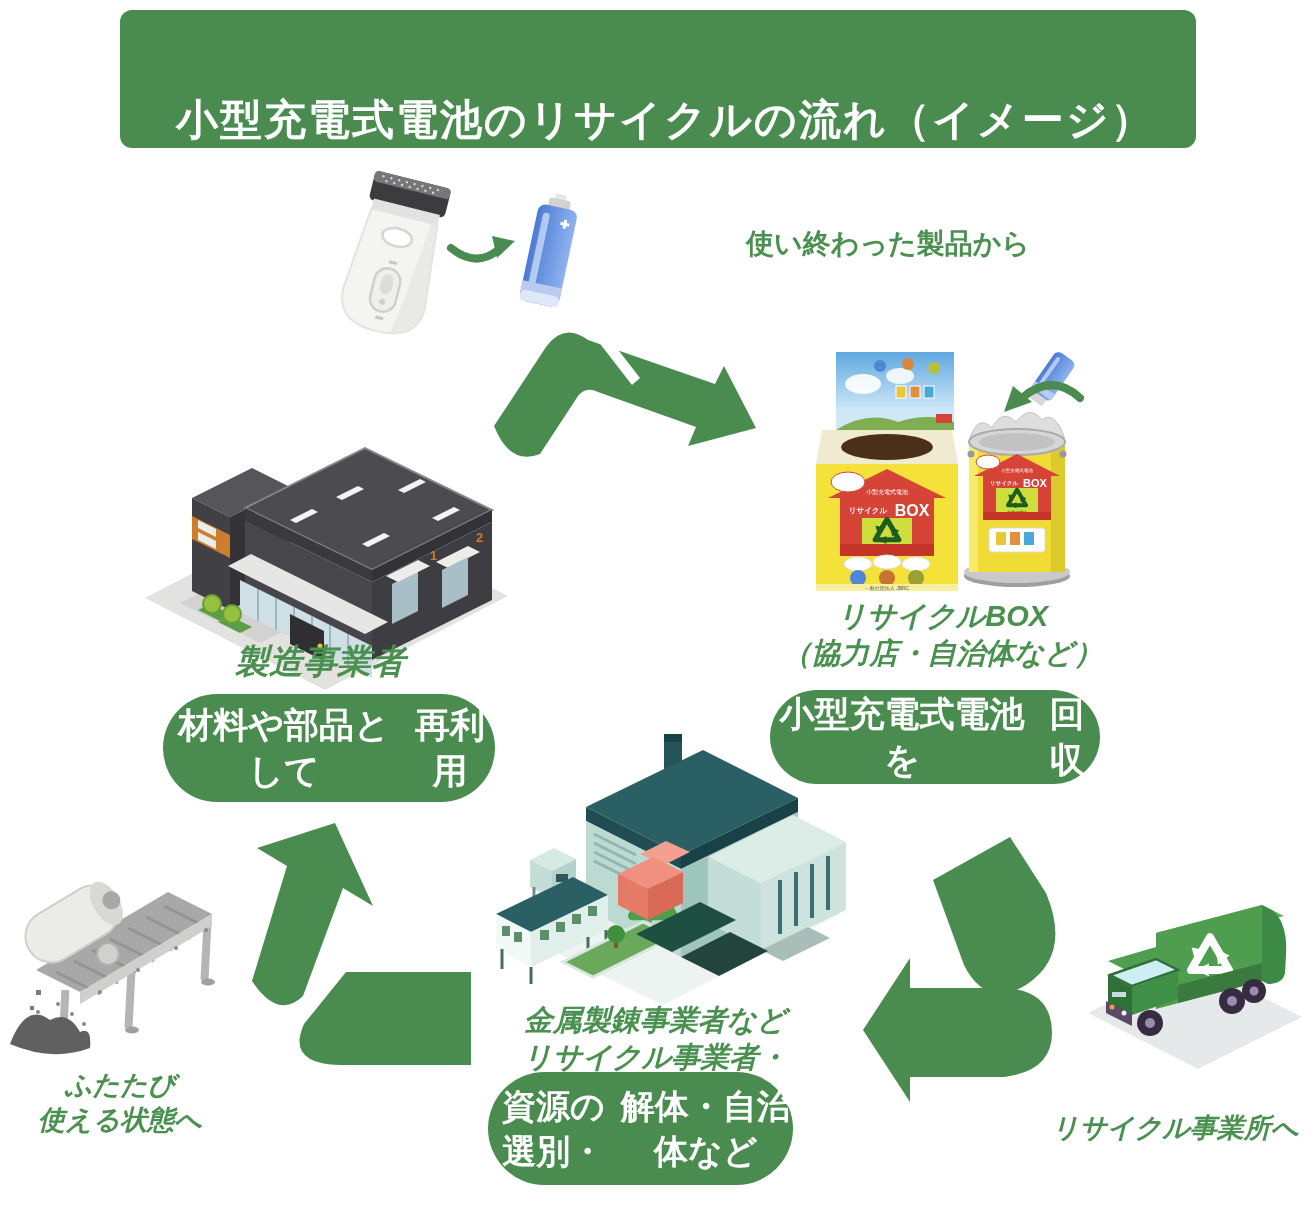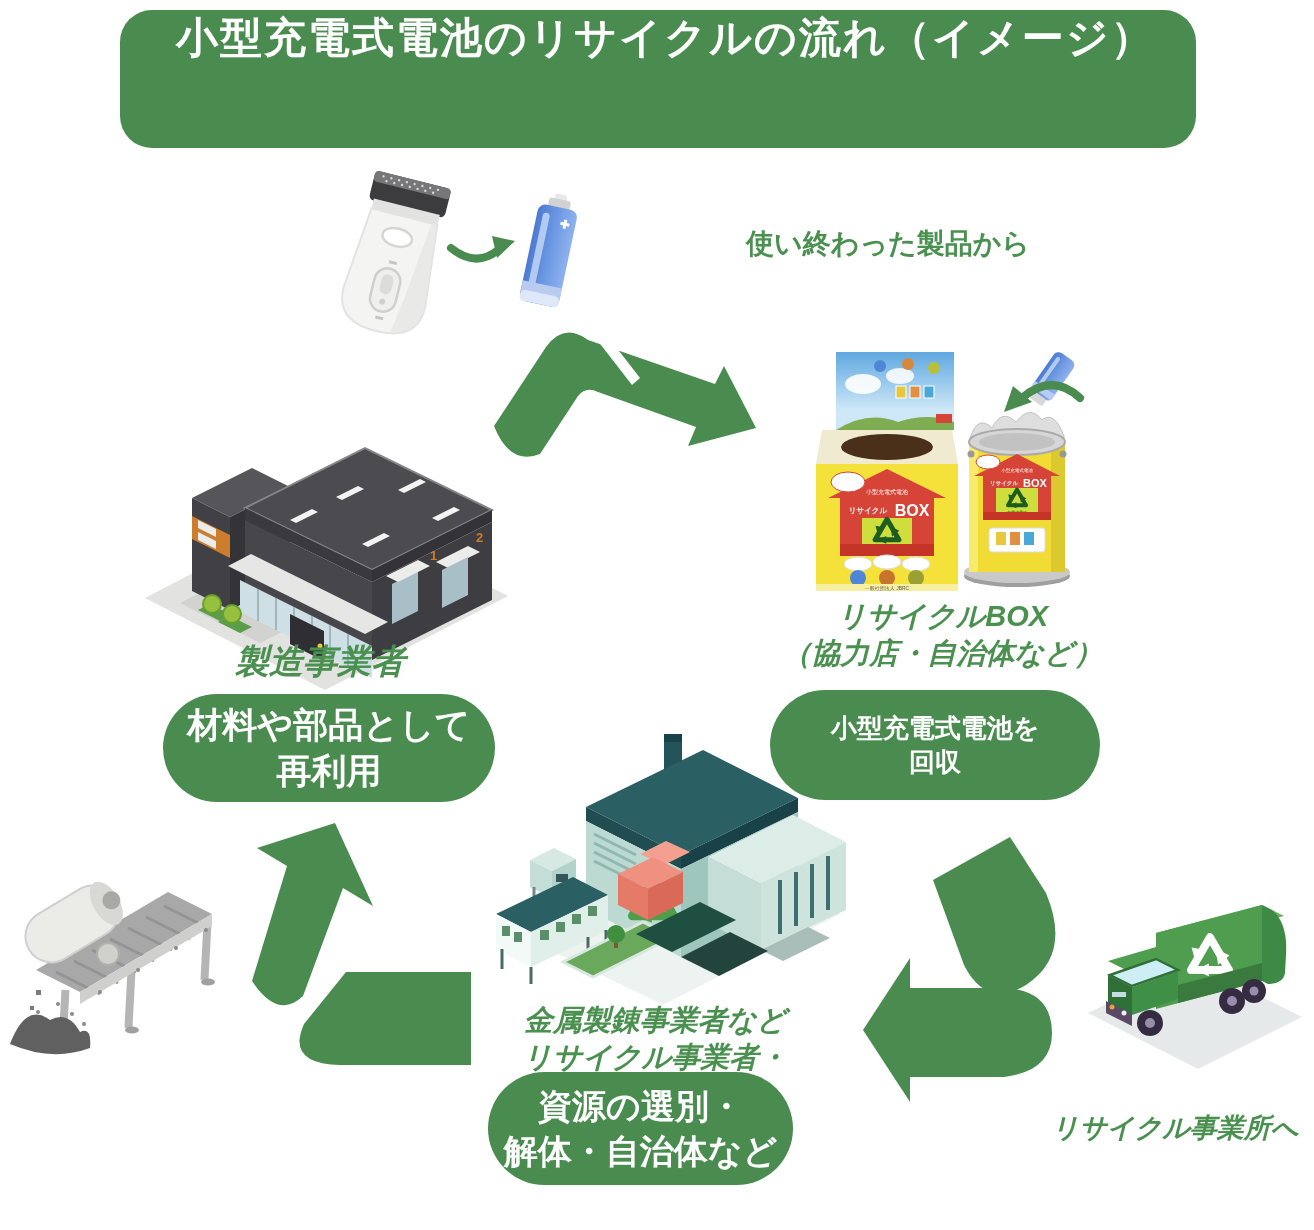--- a/index.html
+++ b/index.html
@@ -1,35 +1,35 @@
 <!DOCTYPE html>
 <html><head>
 <meta charset="utf-8">
 <style>
   html,body{margin:0;padding:0;background:#fff;}
   .stage{position:relative;width:1314px;height:1230px;background:#ffffff;overflow:hidden;
          font-family:"Liberation Sans","DejaVu Sans",sans-serif;}
   .abs{position:absolute;}
-  .header{left:120px;top:10px;width:1076px;height:138px;background:#4A8C50;border-radius:32px;
-          display:flex;align-items:flex-start;padding-left:56px;box-sizing:border-box;}
+  .header{left:120px;top:10px;width:1076px;height:138px;background:#4A8C50;border-radius:12px;
+          display:flex;align-items:flex-end;padding-left:56px;box-sizing:border-box;}
   .header-title{color:#ffffff;font-size:42px;font-weight:bold;letter-spacing:2px;}
   .caption{color:#4A9150;font-weight:bold;}
   .caption .ln{display:block;}
   .intro-caption{left:610px;top:222px;width:420px;font-size:28px;line-height:1.55;text-align:right;}
   .lbl-center{text-align:center;line-height:1.28;font-style:italic;}
   .lbl-manufacturer{left:150px;top:640px;width:340px;font-size:34px;}
   .lbl-collection{left:770px;top:598px;width:345px;font-size:29px;}
   .lbl-recycler{left:480px;top:1002px;width:350px;font-size:29px;}
   .lbl-transport{left:1040px;top:1066px;width:270px;font-size:27px;margin-top:45px;}
   .lbl-reuse{left:15px;top:1068px;width:210px;font-size:27px;}
   .pill{background:#4A8C50;color:#fff;font-weight:bold;border-radius:64px;
-        display:flex;flex-direction:column;justify-content:center;align-items:center;
+        display:flex;justify-content:center;align-items:center;
         text-align:center;line-height:1.32;}
   .pill-manufacturer{left:163px;top:694px;width:332px;height:108px;font-size:35px;}
-  .pill-collection{left:770px;top:690px;width:330px;height:110px;font-size:26px;}
+  .pill-collection{left:770px;top:690px;width:330px;height:94px;font-size:35px;}
   .pill-recycler{left:488px;top:1072px;width:305px;height:113px;font-size:34px;}
   .circle{background:#ffffff;border-radius:50%;}
   svg{display:block;overflow:visible;}
 </style>
 </head>
 <body>
 
 <div class="stage">
 
   <svg width="0" height="0" class="abs" style="left:0;top:0">
@@ -423,14 +423,18 @@
     <rect x="28" y="128" width="5" height="5" fill="#7a7a7a"></rect>
     <rect x="22" y="144" width="4" height="4" fill="#7a7a7a"></rect>
     <rect x="33" y="156" width="4" height="4" fill="#7a7a7a"></rect>
     <path d="M2,182 Q18,140 42,158 Q60,148 72,170 Q84,164 82,186 Q44,200 2,182 Z" fill="#606060"></path>
     <circle cx="50" cy="142" r="2" fill="#8a8a8a"></circle>
       <circle cx="64" cy="152" r="2" fill="#8a8a8a"></circle>
     <circle cx="30" cy="150" r="2" fill="#8a8a8a"></circle>
       <circle cx="76" cy="162" r="2" fill="#8a8a8a"></circle>
   </svg>
 
+  <div class="abs caption lbl-center lbl-reuse">
+    <span class="ln">ふたたび</span>
+    <span class="ln">使える状態へ</span>
+  </div>
 
 </div>
 
 </body></html>

